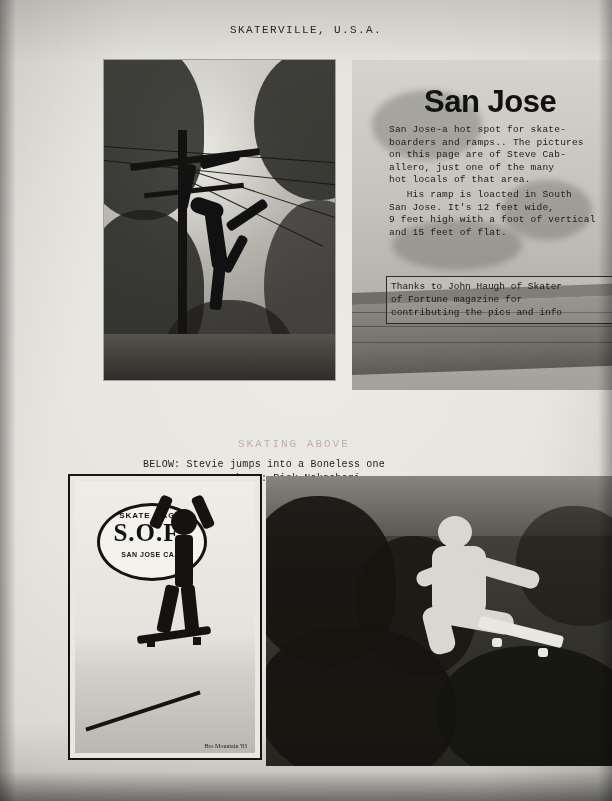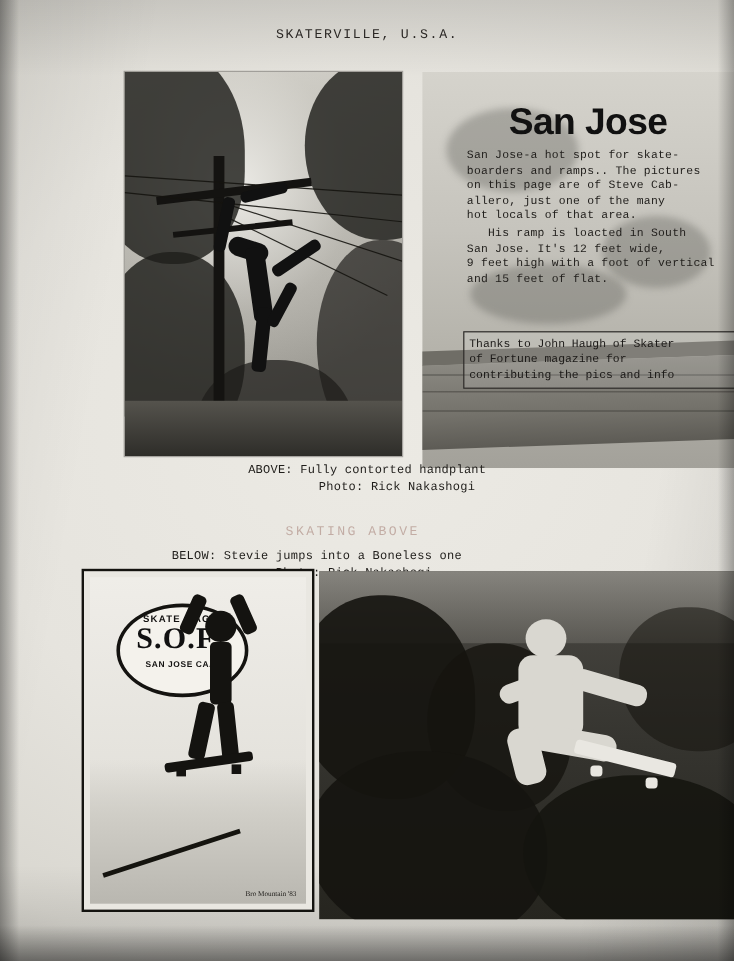--- a/index.html
+++ b/index.html
@@ -332,22 +332,20 @@
   <div class="txt" id="body-para2">   His ramp is loacted in South
 San Jose. It's 12 feet wide,
 9 feet high with a foot of vertical
 and 15 feet of flat.</div>
   <div id="thanks-box">Thanks to John Haugh of Skater
 of Fortune magazine for
 contributing the pics and info</div>
 
   <div id="defn">caballero [ka-ba-ye-ro] n. gentleman; knight; horseman; adj. gentlemanly</div>
 
-  <div class="txt" id="caption-above">ABOVE: Fully contorted handplant
-        Photo: Rick Nakashogi</div>
   <div class="txt" id="ghost-text">SKATING ABOVE</div>
   <div class="txt" id="caption-below">BELOW: Stevie jumps into a Boneless one
           Photo: Rick Nakashogi</div>
 
   <div id="photo-sof">
     <div class="ad-inner">
       <div class="sof-hill"></div>
       <div class="sof-oval"></div>
       <div class="sof-l1">SKATE MAG.</div>
       <div class="sof-l2">S.O.F.</div>

